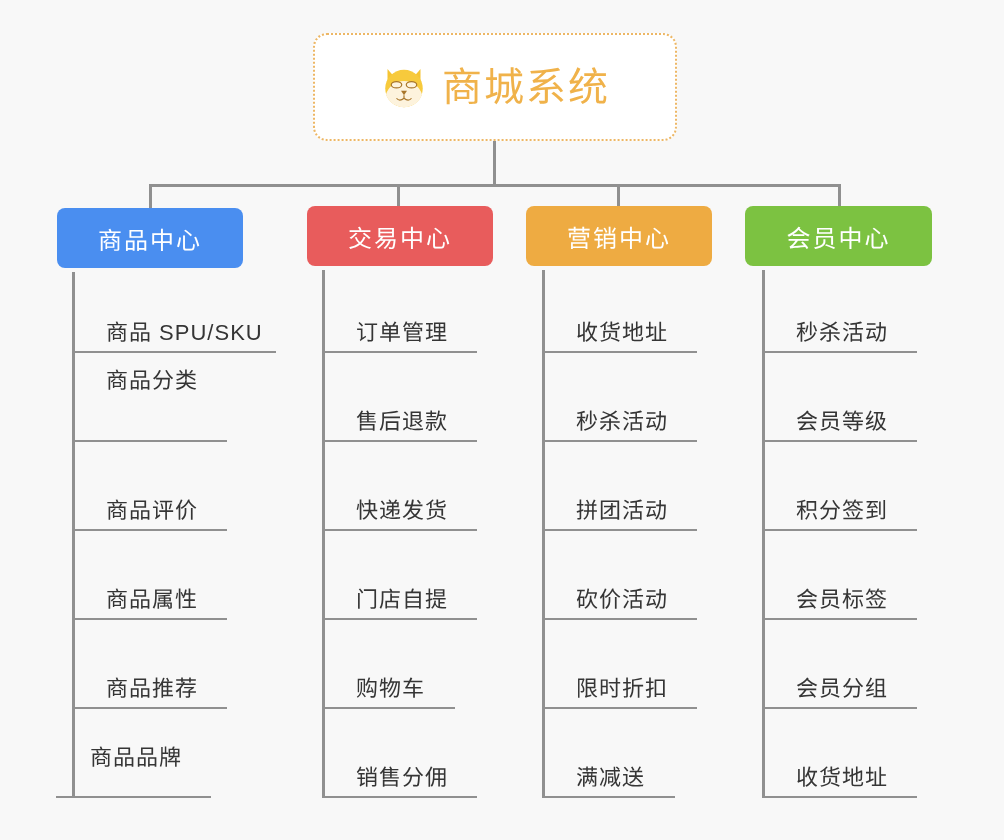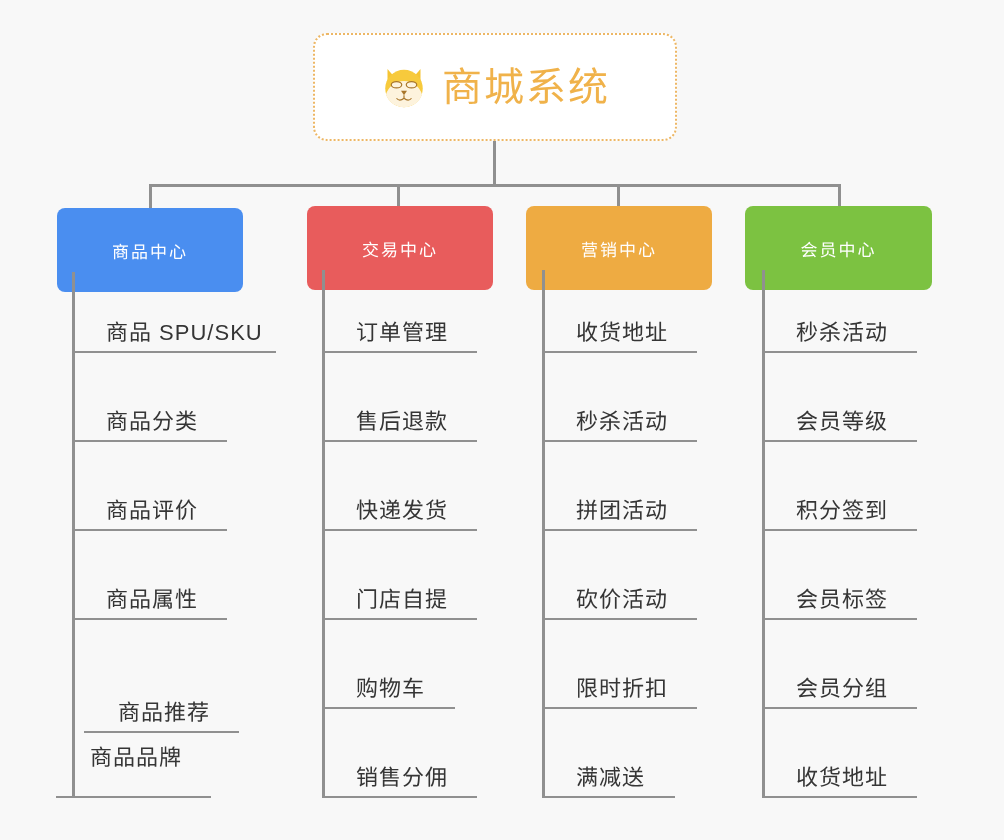--- a/index.html
+++ b/index.html
@@ -56,27 +56,27 @@
   .line {
     position: absolute;
     background: #909090;
   }
   .v-line { width: 3px; }
   .h-line { height: 3px; }
 
   
   .branch-head {
     position: absolute;
-    height: 84px;
+    height: 60px;
     border-radius: 8px;
     display: flex;
     align-items: center;
     justify-content: center;
     color: #ffffff;
-    font-size: 17px;
+    font-size: 24px;
     letter-spacing: 2px;
     box-sizing: border-box;
   }
 
   
   .spine {
     position: absolute;
     width: 3px;
     background: #909090;
   }
@@ -136,33 +136,33 @@
 
   <div class="branch-head" style="left: 57px; top: 208px; width: 186px; background: rgb(74, 142, 240);">
     <span>商品中心</span>
   </div>
   <div class="spine" style="left: 72px; top: 272px; height: 525px; background: rgb(144, 144, 144);"></div>
 
   <div class="leaf" style="left:72px; top:264px; width:204px;">
     <span class="leaf-label">商品 SPU/SKU</span>
     <div class="leaf-underline" style="background: rgb(144, 144, 144);"></div>
   </div>
-  <div class="leaf" style="left:72px; top:353px; width:155px;">
+  <div class="leaf" style="left:72px; top:353px; width:155px;gap:41px;">
     <span class="leaf-label">商品分类</span>
     <div class="leaf-underline" style="background: rgb(144, 144, 144);"></div>
   </div>
   <div class="leaf" style="left:72px; top:442px; width:155px;">
     <span class="leaf-label">商品评价</span>
     <div class="leaf-underline" style="background: rgb(144, 144, 144);"></div>
   </div>
   <div class="leaf" style="left:72px; top:531px; width:155px;">
     <span class="leaf-label">商品属性</span>
     <div class="leaf-underline" style="background: rgb(144, 144, 144);"></div>
   </div>
-  <div class="leaf" style="left:72px; top:644px; width:155px;margin-left:12px;">
+  <div class="leaf" style="left:72px; top:620px; width:155px;">
     <span class="leaf-label">商品推荐</span>
     <div class="leaf-underline" style="background: rgb(144, 144, 144);"></div>
   </div>
   <div class="leaf" style="left:56px; top:709px; width:155px;gap:20px;">
     <span class="leaf-label">商品品牌</span>
     <div class="leaf-underline" style="background: rgb(144, 144, 144);"></div>
   </div>
 
   <div class="branch-head" style="left: 307px; top: 206px; width: 186px; background: rgb(232, 92, 92);">
     <span>交易中心</span>

